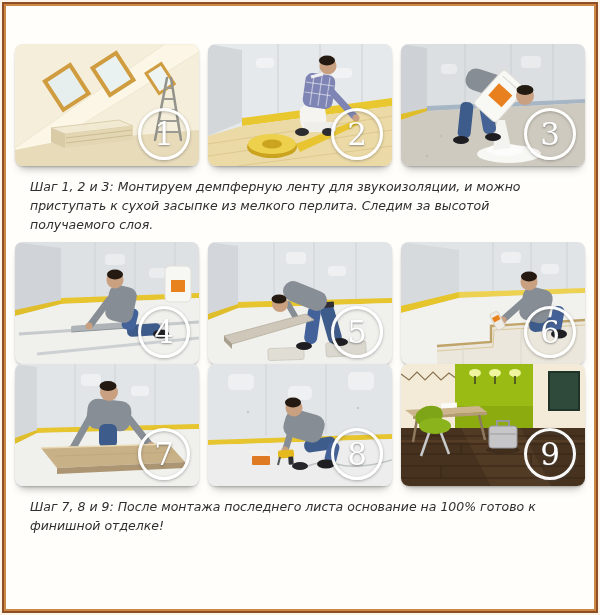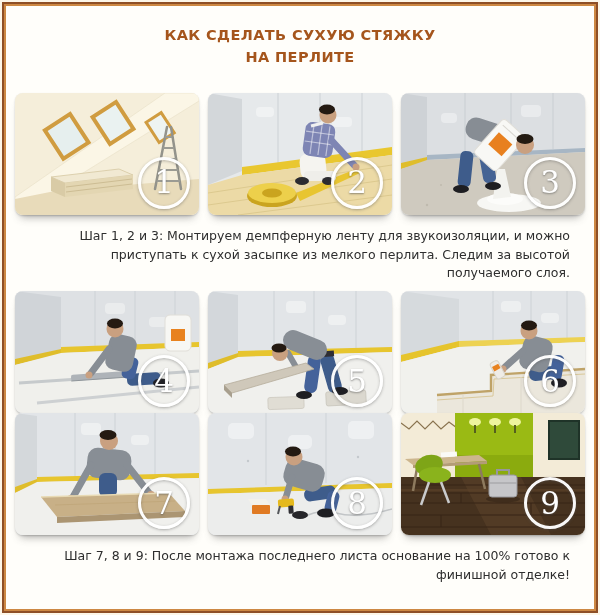--- a/index.html
+++ b/index.html
@@ -56,33 +56,33 @@
   }
   .badge span{
     font-family:"DejaVu Serif",serif;
     font-size:31px;
     line-height:1;
     color:#fff;
     text-shadow:0 1px 2px rgba(80,80,80,.6);
   }
   .caption{
     margin:12px 26px 8px;
-    text-align:right;
+    text-align:left;
     font-family:"DejaVu Sans",sans-serif;
+    font-style:italic;
     font-size:12.5px;
     line-height:1.5;
     color:#2e2e2e;
   }
 </style>
 </head>
 <body>
 
 <div class="poster">
 
-  <h1 class="title"><span>КАК СДЕЛАТЬ СУХУЮ СТЯЖКУ</span><br><span>НА ПЕРЛИТЕ</span></h1>
 
   <div class="photo-row r1">
 
     <figure class="photo">
       <svg viewBox="0 0 184 122">
         <rect width="184" height="122" fill="#f5eeda"></rect>
         <polygon points="0,104 150,0 184,0 184,8 10,116 0,116" fill="#fbf6e6" stroke="#e7dfc6" stroke-width="0.6"></polygon>
         <g transform="rotate(-33 52 42)">
             <rect x="36" y="26" width="30" height="34" fill="#e6efee" stroke="#d09c40" stroke-width="4"></rect>
           </g>

